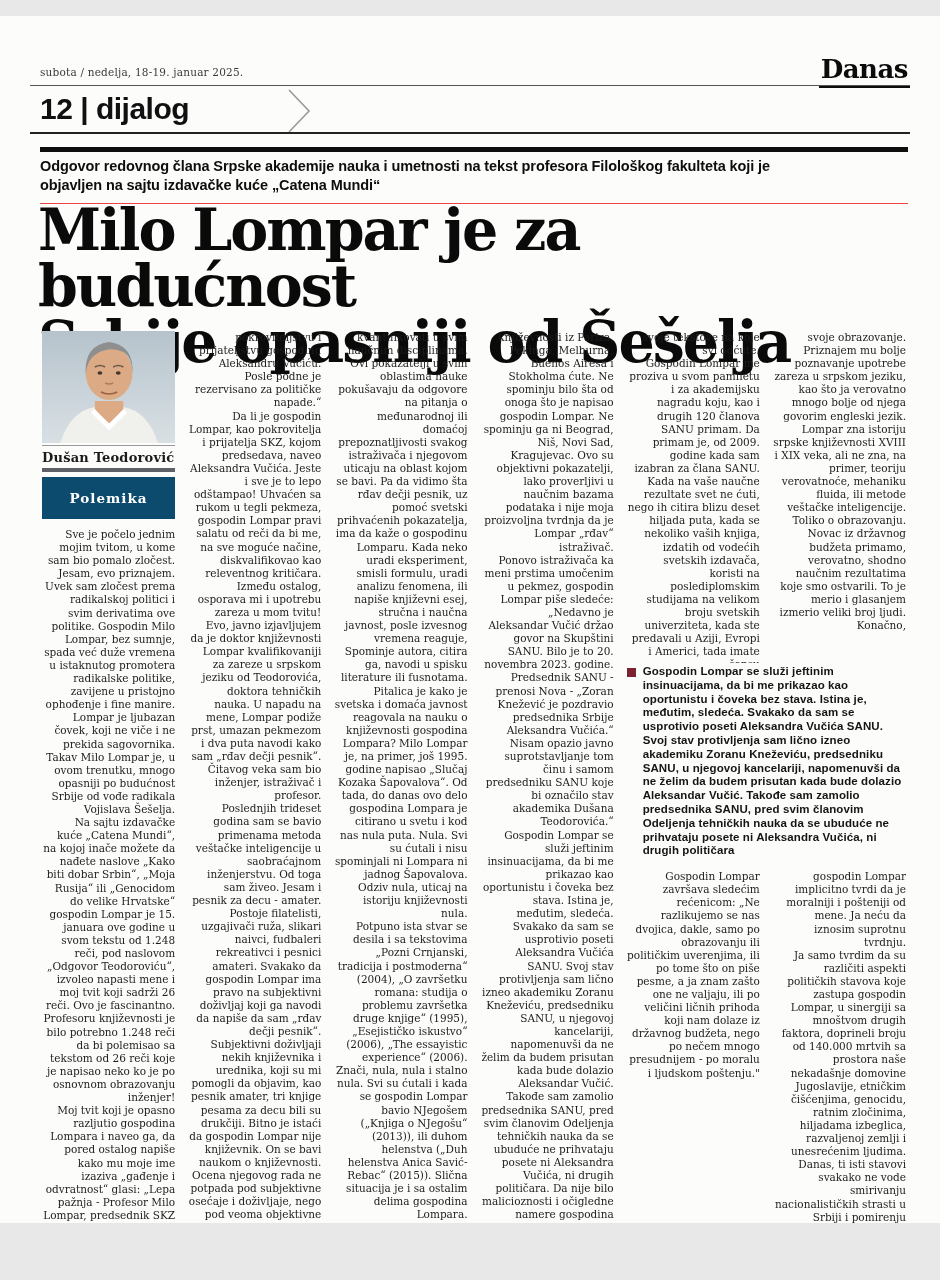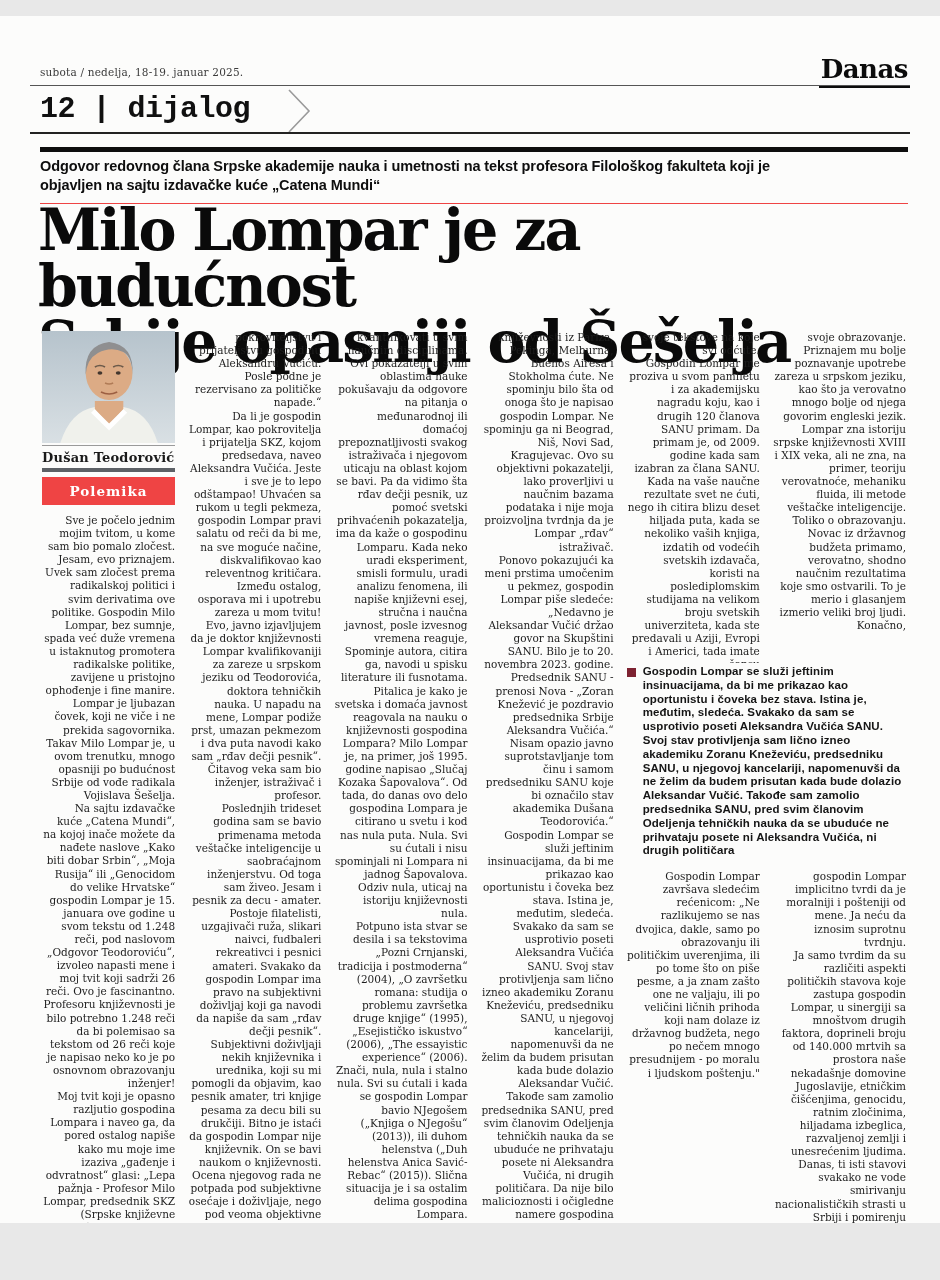--- a/index.html
+++ b/index.html
@@ -4,21 +4,21 @@
 <style>
   html,body{margin:0;padding:0;background:#e8e8e8;}
   .page{position:relative;width:940px;height:1207px;margin:16px auto;background:#fcfcfb;
         font-family:"DejaVu Serif",serif;color:#1c1c1c;overflow:hidden;}
 
   
   .date-line{position:absolute;top:50px;left:40px;font-size:10.5px;color:#3a3a3a;letter-spacing:.2px;}
   .masthead{position:absolute;top:38px;right:30px;font-size:26px;font-weight:bold;
             letter-spacing:-.5px;color:#0c0c0c;border-bottom:3px solid #0c0c0c;padding:0 2px 1px 2px;}
   .rule-top{position:absolute;top:69px;left:30px;right:30px;height:1px;background:#555;}
-  .section-title{position:absolute;top:76px;left:40px;font-family:Liberation Mono, monospace;
+  .section-title{position:absolute;top:76px;left:40px;font-family:Liberation Sans, sans-serif;
                  font-weight:bold;font-size:30px;letter-spacing:-.5px;color:#101010;}
   .chevron{position:absolute;top:72px;left:287px;}
   .rule-section{position:absolute;top:116px;left:30px;right:30px;height:2px;background:#222;}
 
   
   .kicker{position:absolute;top:131px;left:40px;right:32px;border-top:5px solid #0e0e0e;
           border-bottom:1px solid #ef4444;padding:5px 0 8px 0;}
   .kicker-text{max-width:742px;font-family:"Liberation Sans",sans-serif;font-weight:bold;
                font-size:14.5px;line-height:1.32;color:#0e0e0e;letter-spacing:-.1px;}
 
@@ -30,22 +30,22 @@
   .body-grid{position:absolute;top:315px;left:42px;right:34px;height:958px;
              display:grid;grid-template-columns:repeat(6,1fr);column-gap:13px;overflow:hidden;}
   .coltext p{margin:0;font-size:10.5px;line-height:13.1px;text-align:right;color:#1d1d1d;}
   .coltext p + p{text-indent:11px;}
 
   
   .photo-box{width:100%;height:112px;display:block;}
   .byline-name{border-top:1px solid #9a9a9a;margin-top:2px;padding:4px 0 3px 0;
                font-weight:bold;font-size:13px;letter-spacing:.2px;color:#1a1a1a;}
   .byline-rule{height:4px;background:#5d6166;margin-bottom:5px;}
-  .polemika{background:#ef4444;color:#ffffff;font-weight:bold;font-size:13.5px;
-            text-align:center;letter-spacing:1px;padding:6px 0;margin-bottom:9px;}
+  .polemika{background:#0c4a6e;color:#ffffff;font-weight:bold;font-size:13.5px;
+            text-align:center;letter-spacing:1px;padding:13px 0;margin-bottom:9px;}
 
   
   .right-pair{grid-column:5 / 7;display:flex;flex-direction:column;}
   .pair-grid{display:grid;grid-template-columns:repeat(2,1fr);column-gap:13px;}
   .pair-top{height:332px;overflow:hidden;}
   .pair-bottom{flex:1;overflow:hidden;}
   .pullquote{display:flex;gap:7px;margin:2px 0 12px 0;}
   .pq-bullet{flex:0 0 auto;width:9px;height:9px;margin-top:3px;background:#7d2231;}
   .pq-text{font-family:"Liberation Sans",sans-serif;font-weight:bold;font-size:11.5px;
            line-height:13.8px;color:#151515;letter-spacing:.1px;}
@@ -124,21 +124,21 @@
 
     <p>kvantifikovati u svim naučnim disciplinama.</p>
         <p>Ovi pokazatelji u svim oblastima nauke pokušavaju da odgovore na pitanja o međunarodnoj ili domaćoj prepoznatljivosti svakog istraživača i njegovom uticaju na oblast kojom se bavi. Pa da vidimo šta rđav dečji pesnik, uz pomoć svetski prihvaćenih pokazatelja, ima da kaže o gospodinu Lomparu. Kada neko uradi eksperiment, smisli formulu, uradi analizu fenomena, ili napiše književni esej, stručna i naučna javnost, posle izvesnog vremena reaguje, Spominje autora, citira ga, navodi u spisku literature ili fusnotama.</p>
         <p>Pitalica je kako je svetska i domaća javnost reagovala na nauku o književnosti gospodina Lompara? Milo Lompar je, na primer, još 1995. godine napisao „Slučaj Kozaka Šapovalova“. Od tada, do danas ovo delo gospodina Lompara je citirano u svetu i kod nas nula puta. Nula. Svi su ćutali i nisu spominjali ni Lompara ni jadnog Šapovalova. Odziv nula, uticaj na istoriju književnosti nula.</p>
         <p>Potpuno ista stvar se desila i sa tekstovima „Pozni Crnjanski, tradicija i postmoderna“ (2004), „O završetku romana: studija o problemu završetka druge knjige“ (1995), „Esejističko iskustvo“ (2006), „The essayistic experience“ (2006). Znači, nula, nula i stalno nula. Svi su ćutali i kada se gospodin Lompar bavio NJegošem („Knjiga o NJegošu“ (2013)), ili duhom helenstva („Duh helenstva Anica Savić-Rebac“ (2015)). Slična situacija je i sa ostalim delima gospodina Lompara.</p>
         <p>Gospodin Lompar misli i piše, to štampaju, ali nema citiranosti, nema odziva, nema uticaja na istoriju književnosti. Svi ćute. Teoretičari</p>
       </div>
     <div class="coltext">
 
     <p>književnosti iz Pariza, Pekinga, Melburna, Buenos Airesa i Stokholma ćute. Ne spominju bilo šta od onoga što je napisao gospodin Lompar. Ne spominju ga ni Beograd, Niš, Novi Sad, Kragujevac. Ovo su objektivni pokazatelji, lako proverljivi u naučnim bazama podataka i nije moja proizvoljna tvrdnja da je Lompar „rđav“ istraživač.</p>
-        <p>Ponovo pokazujući ka meni prstima umočenim u pekmez, gospodin Lompar piše sledeće:</p>
+        <p>Ponovo istraživača ka meni prstima umočenim u pekmez, gospodin Lompar piše sledeće:</p>
         <p>„Nedavno je Aleksandar Vučić držao govor na Skupštini SANU. Bilo je to 20. novembra 2023. godine. Predsednik SANU - prenosi Nova - „Zoran Knežević je pozdravio predsednika Srbije Aleksandra Vučića.“ Nisam opazio javno suprotstavljanje tom činu i samom predsedniku SANU koje bi označilo stav akademika Dušana Teodorovića.“</p>
         <p>Gospodin Lompar se služi jeftinim insinuacijama, da bi me prikazao kao oportunistu i čoveka bez stava. Istina je, međutim, sledeća. Svakako da sam se usprotivio poseti Aleksandra Vučića SANU. Svoj stav protivljenja sam lično izneo akademiku Zoranu Kneževiću, predsedniku SANU, u njegovoj kancelariji, napomenuvši da ne želim da budem prisutan kada bude dolazio Aleksandar Vučić.</p>
         <p>Takođe sam zamolio predsednika SANU, pred svim članovim Odeljenja tehničkih nauka da se ubuduće ne prihvataju posete ni Aleksandra Vučića, ni drugih političara. Da nije bilo malicioznosti i očigledne namere gospodina Lompara da me diskvalifikuje, sve je ovo moglo veoma lako i brzo da se proveri. Gospodin Lompar puca i ovde u prazno, kao kada piše</p>
       </div>
 
     <div class="right-pair">
       <div class="pair-grid pair-top">
         <div class="coltext">
 
         <p>svoje tekstove na koje svi odćute.</p>

